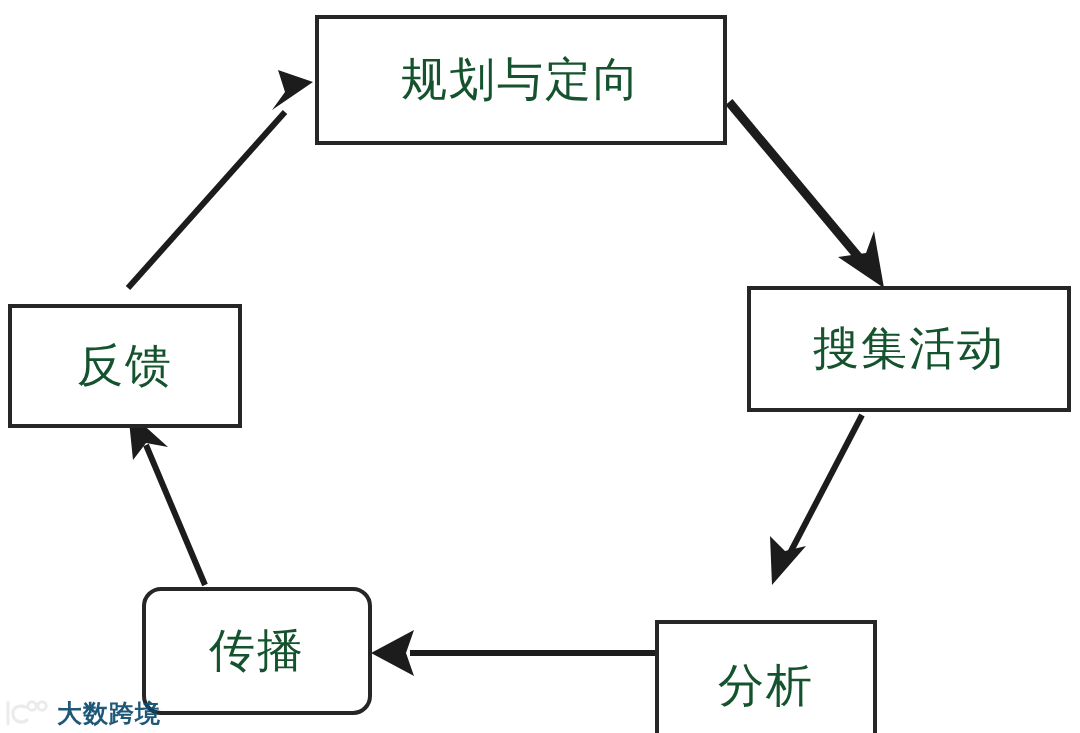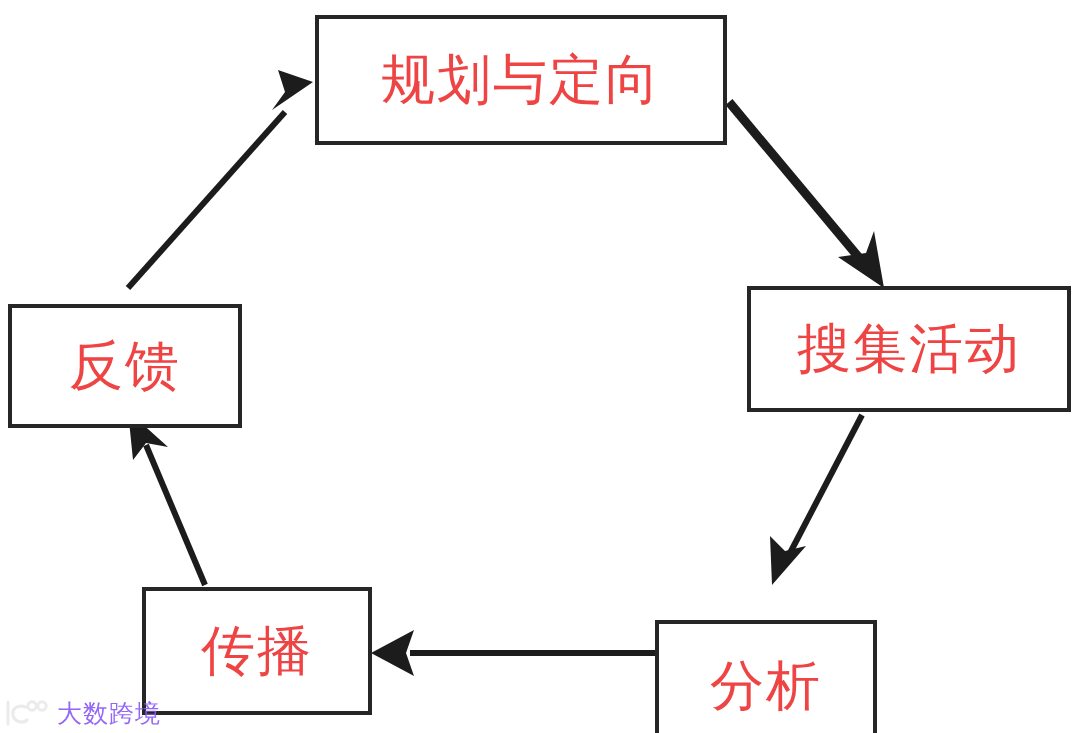--- a/index.html
+++ b/index.html
@@ -19,31 +19,31 @@
     position: absolute;
     box-sizing: border-box;
     background: #ffffff;
     border: 4px solid #262626;
     display: flex;
     align-items: center;
     justify-content: center;
   }
   .node-label {
     font-family: "Liberation Serif", "DejaVu Serif", serif;
-    font-size: 54px;
+    font-size: 46px;
     line-height: 1;
-    color: #ef4444;
+    color: #14532d;
     letter-spacing: 2px;
     white-space: nowrap;
     user-select: none;
   }
   #node-plan      { left: 315px; top: 15px;  width: 412px; height: 130px; }
   #node-collect   { left: 747px; top: 286px; width: 324px; height: 126px; text-align: center; }
   #node-analyze   { left: 655px; top: 620px; width: 222px; height: 131px; }
-  #node-dissem    { left: 142px; top: 587px; width: 230px; height: 128px; }
+  #node-dissem    { left: 142px; top: 587px; width: 230px; height: 128px; border-radius: 19px; }
   #node-feedback  { left: 8px;   top: 304px; width: 234px; height: 124px; }
 
   #edges {
     position: absolute;
     left: 0;
     top: 0;
     width: 1080px;
     height: 733px;
     pointer-events: none;
   }
@@ -61,22 +61,22 @@
     user-select: none;
   }
   #watermark .wm-mark {
     width: 46px;
     height: 30px;
     flex: 0 0 auto;
   }
   #watermark .wm-text {
     font-family: "Liberation Sans", "DejaVu Sans", sans-serif;
     font-size: 25px;
-    font-weight: normal;
-    color: #8b5cf6;
+    font-weight: bold;
+    color: #0c4a6e;
     letter-spacing: 1px;
     line-height: 1;
     white-space: nowrap;
   }
 </style>
 </head>
 <body>
 
 <div id="canvas">
 

